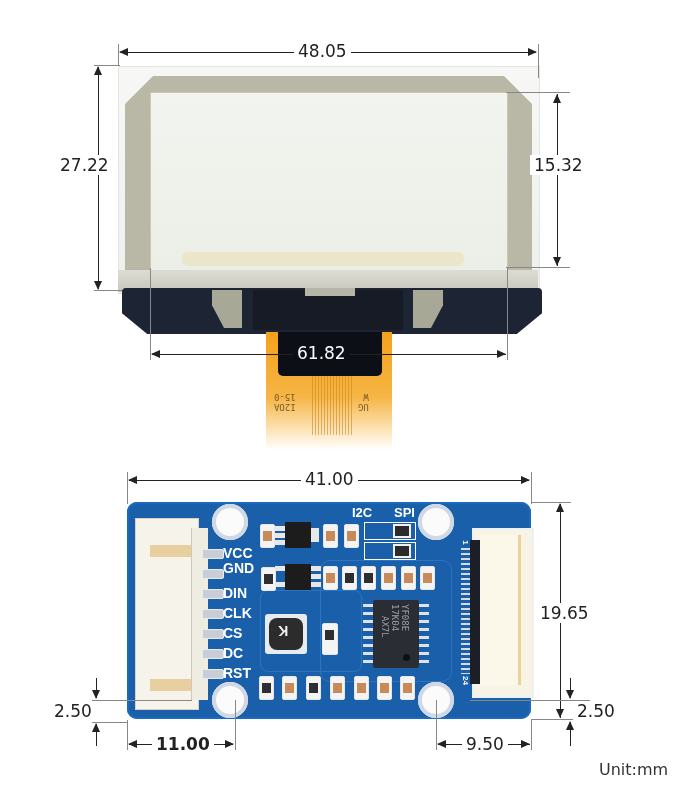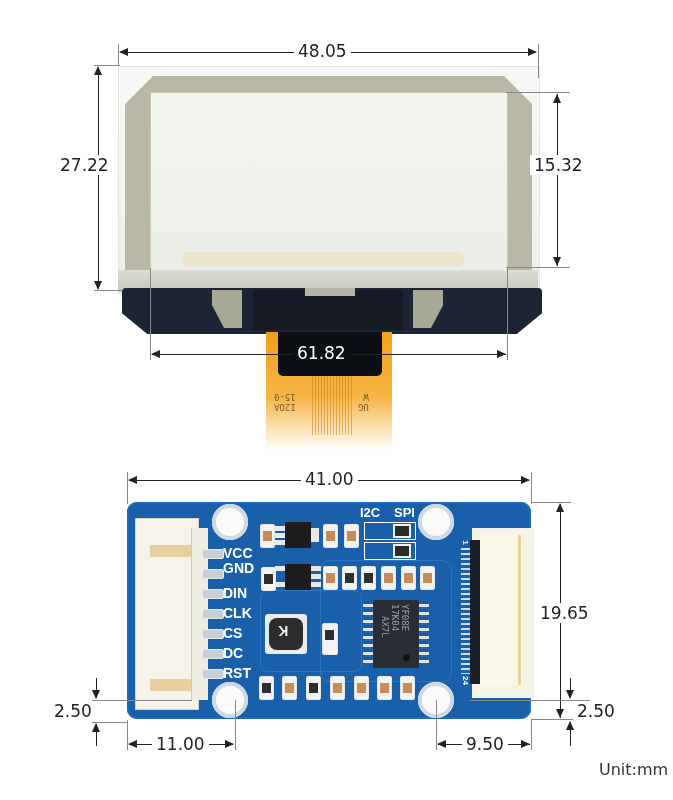--- a/index.html
+++ b/index.html
@@ -211,21 +211,21 @@
     <span>YF08E</span>
   </div>
   <div class="ic-text" style="left:400px;top:604px;">
     <span>17K04</span>
   </div>
   <div class="ic-text" style="left:390px;top:616px;">
     <span>AX7L</span>
   </div>
   <div class="abs" style="left:403px;top:654px;width:7px;height:7px;border-radius:50%;background:#111;"></div>
 
-  <div class="sel-label" style="left:360px;top:506px;">I2C</div>
+  <div class="sel-label" style="left:352px;top:506px;">I2C</div>
   <div class="sel-label" style="left:394px;top:506px;">SPI</div>
   <div class="jumper-box" style="top:522px;"></div>
   <div class="jumper-res" style="left:393px;top:524px;"></div>
   <div class="jumper-box" style="top:542px;"></div>
   <div class="jumper-res" style="left:393px;top:544px;"></div>
 
   <div class="fpc-pins"></div>
   <div class="fpc-conn"></div>
   <div class="fpc-conn-latch"></div>
   <div class="fpc-conn-inner"></div>
@@ -269,21 +269,21 @@
   <div class="arr-u" style="left:92px;top:723px;"></div>
   <div class="dim-text" style="left:50px;top:701px;">2.50</div>
 </div>
 
 <div>
   <div class="vline" style="left:127px;top:720px;height:30px;background:#888;"></div>
   <div class="vline" style="left:235px;top:700px;height:50px;background:#888;"></div>
   <div class="hline" style="left:129px;top:744px;width:104px;"></div>
   <div class="arr-l" style="left:128px;top:740px;"></div>
   <div class="arr-r" style="left:225px;top:740px;"></div>
-  <div class="dim-text" style="left:152px;top:734px;">11.00</div>
+  <div class="dim-text" style="left:152px;top:734px;font-weight:bold;">11.00</div>
 </div>
 
 <div>
   <div class="vline" style="left:436px;top:700px;height:50px;background:#888;"></div>
   <div class="vline" style="left:531px;top:720px;height:30px;background:#888;"></div>
   <div class="hline" style="left:438px;top:744px;width:92px;"></div>
   <div class="arr-l" style="left:437px;top:740px;"></div>
   <div class="arr-r" style="left:521px;top:740px;"></div>
   <div class="dim-text" style="left:462px;top:734px;">9.50</div>
 </div>

